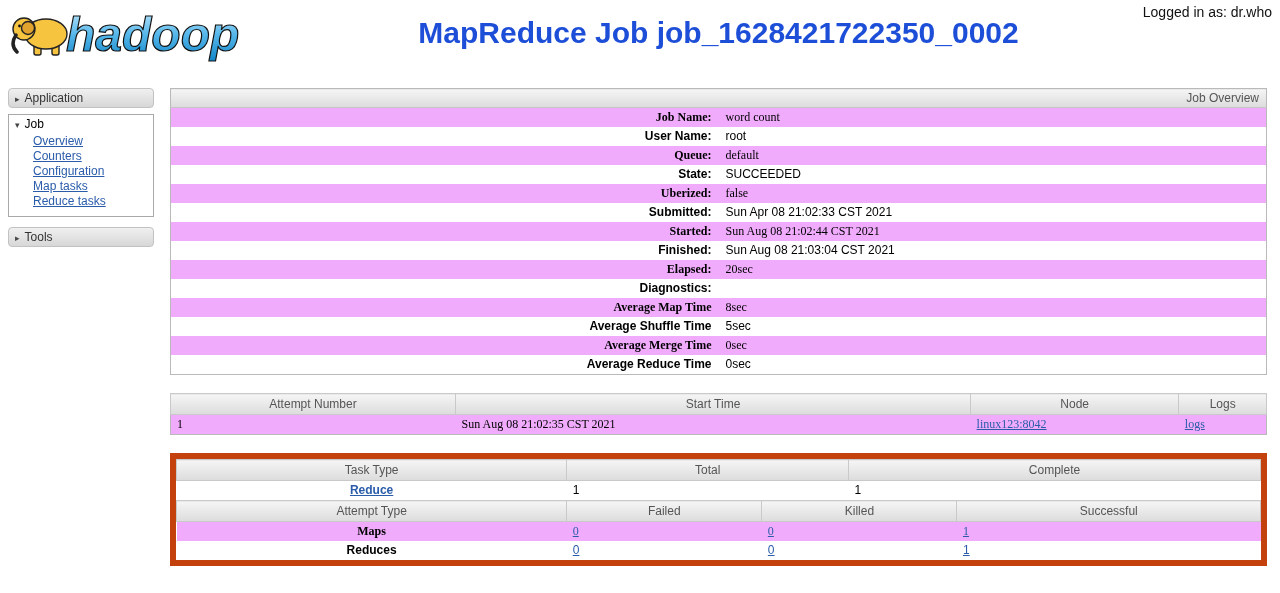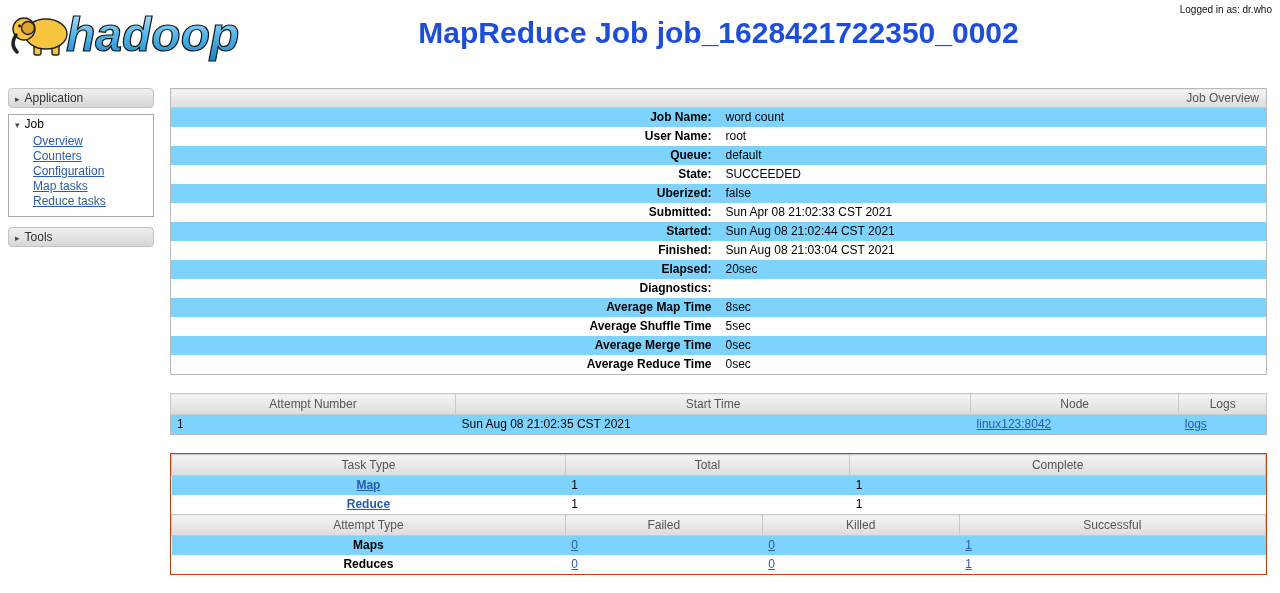--- a/index.html
+++ b/index.html
@@ -6,21 +6,21 @@
   html, body { margin: 0; padding: 0; }
   body {
     width: 1280px; height: 593px; position: relative; overflow: hidden;
     font-family: "Liberation Sans", sans-serif; font-size: 12px;
     color: #000; background: #fff;
   }
   a { color: #2a5caa; text-decoration: underline; cursor: pointer; }
 
   
   .logo-wrap { position: absolute; top: 5px; left: 8px; }
-  .logged-in { position: absolute; top: 4px; right: 8px; font-size: 10px; color: #111; }
+  .logged-in { position: absolute; top: 4px; right: 8px; font-size: 14px; color: #111; }
   .page-title {
     position: absolute; top: 16px; left: 170px; width: 1097px; margin: 0;
     text-align: center; font-size: 30px; font-weight: bold; color: #1d4ed8;
   }
 
   
   .sidebar { position: absolute; top: 88px; left: 8px; width: 146px; }
   .acc-header {
     background: linear-gradient(#f0f0f0, #d7d7d7);
     border: 1px solid #c2c2c2; border-radius: 4px;
@@ -28,34 +28,34 @@
   }
   .tri { font-size: 9px; color: #444; margin-right: 5px; display: inline-block; }
   .job-box { border: 1px solid #a9a9a9; background: #fff; margin: 0 0 10px 0; }
   .job-header { padding: 2px 6px; cursor: pointer; }
   .nav-links { list-style: none; margin: 1px 0 7px 0; padding: 0 0 0 24px; }
   .nav-links li { line-height: 15px; }
 
   
   .main { position: absolute; top: 88px; left: 170px; width: 1097px; }
   table.tbl { width: 100%; border-collapse: collapse; border: 1px solid #b9b9b9; margin-bottom: 18px; table-layout: fixed; }
-  tr.odd { background: #7dd3fc; }
+  tr.odd { background: #f0abfc; font-family: Liberation Serif, serif; }
   th.cap {
     background: linear-gradient(#f5f5f5, #dcdcdc); border-bottom: 1px solid #c6c6c6;
     font-weight: normal; color: #555; text-align: right; padding: 2px 7px;
   }
   .overview td { padding: 3px 7px; line-height: 13px; overflow: hidden; white-space: nowrap; }
   .overview td.lbl { width: 44%; text-align: right; font-weight: bold; }
   th.col {
     background: linear-gradient(#f5f5f5, #dcdcdc); border: 1px solid #c9c9c9;
     font-weight: normal; color: #555; text-align: center; padding: 3px 4px;
   }
   .grid td { padding: 3px 6px; line-height: 13px; }
   .am-title { text-align: center; font-weight: bold; padding: 3px 4px; }
-  .task-block { border: 1px solid #c2410c; margin-bottom: 6px; }
+  .task-block { border: 6px solid #c2410c; margin-bottom: 6px; }
   .task-block table { width: 100%; border-collapse: collapse; table-layout: fixed; }
   .center-bold { text-align: center; font-weight: bold; }
   .center-bold a { font-weight: bold; }
 </style>
 </head>
 <body>
 
 <div>
   <div class="logo-wrap">
     <svg width="260" height="58" viewBox="0 0 260 58">
@@ -200,25 +200,20 @@
           <col style="width:36%">
           <col style="width:26%">
           <col style="width:38%">
         </colgroup>
       <tbody>
           <tr>
         <th class="col">Task Type</th>
         <th class="col">Total</th>
         <th class="col">Complete</th>
       </tr>
-      <tr class="odd">
-        <td class="center-bold"><a>Map</a></td>
-        <td>1</td>
-        <td>1</td>
-      </tr>
       <tr>
         <td class="center-bold"><a>Reduce</a></td>
         <td>1</td>
         <td>1</td>
       </tr>
     </tbody>
       </table>
     <table class="grid">
       <colgroup>
           <col style="width:36%">

